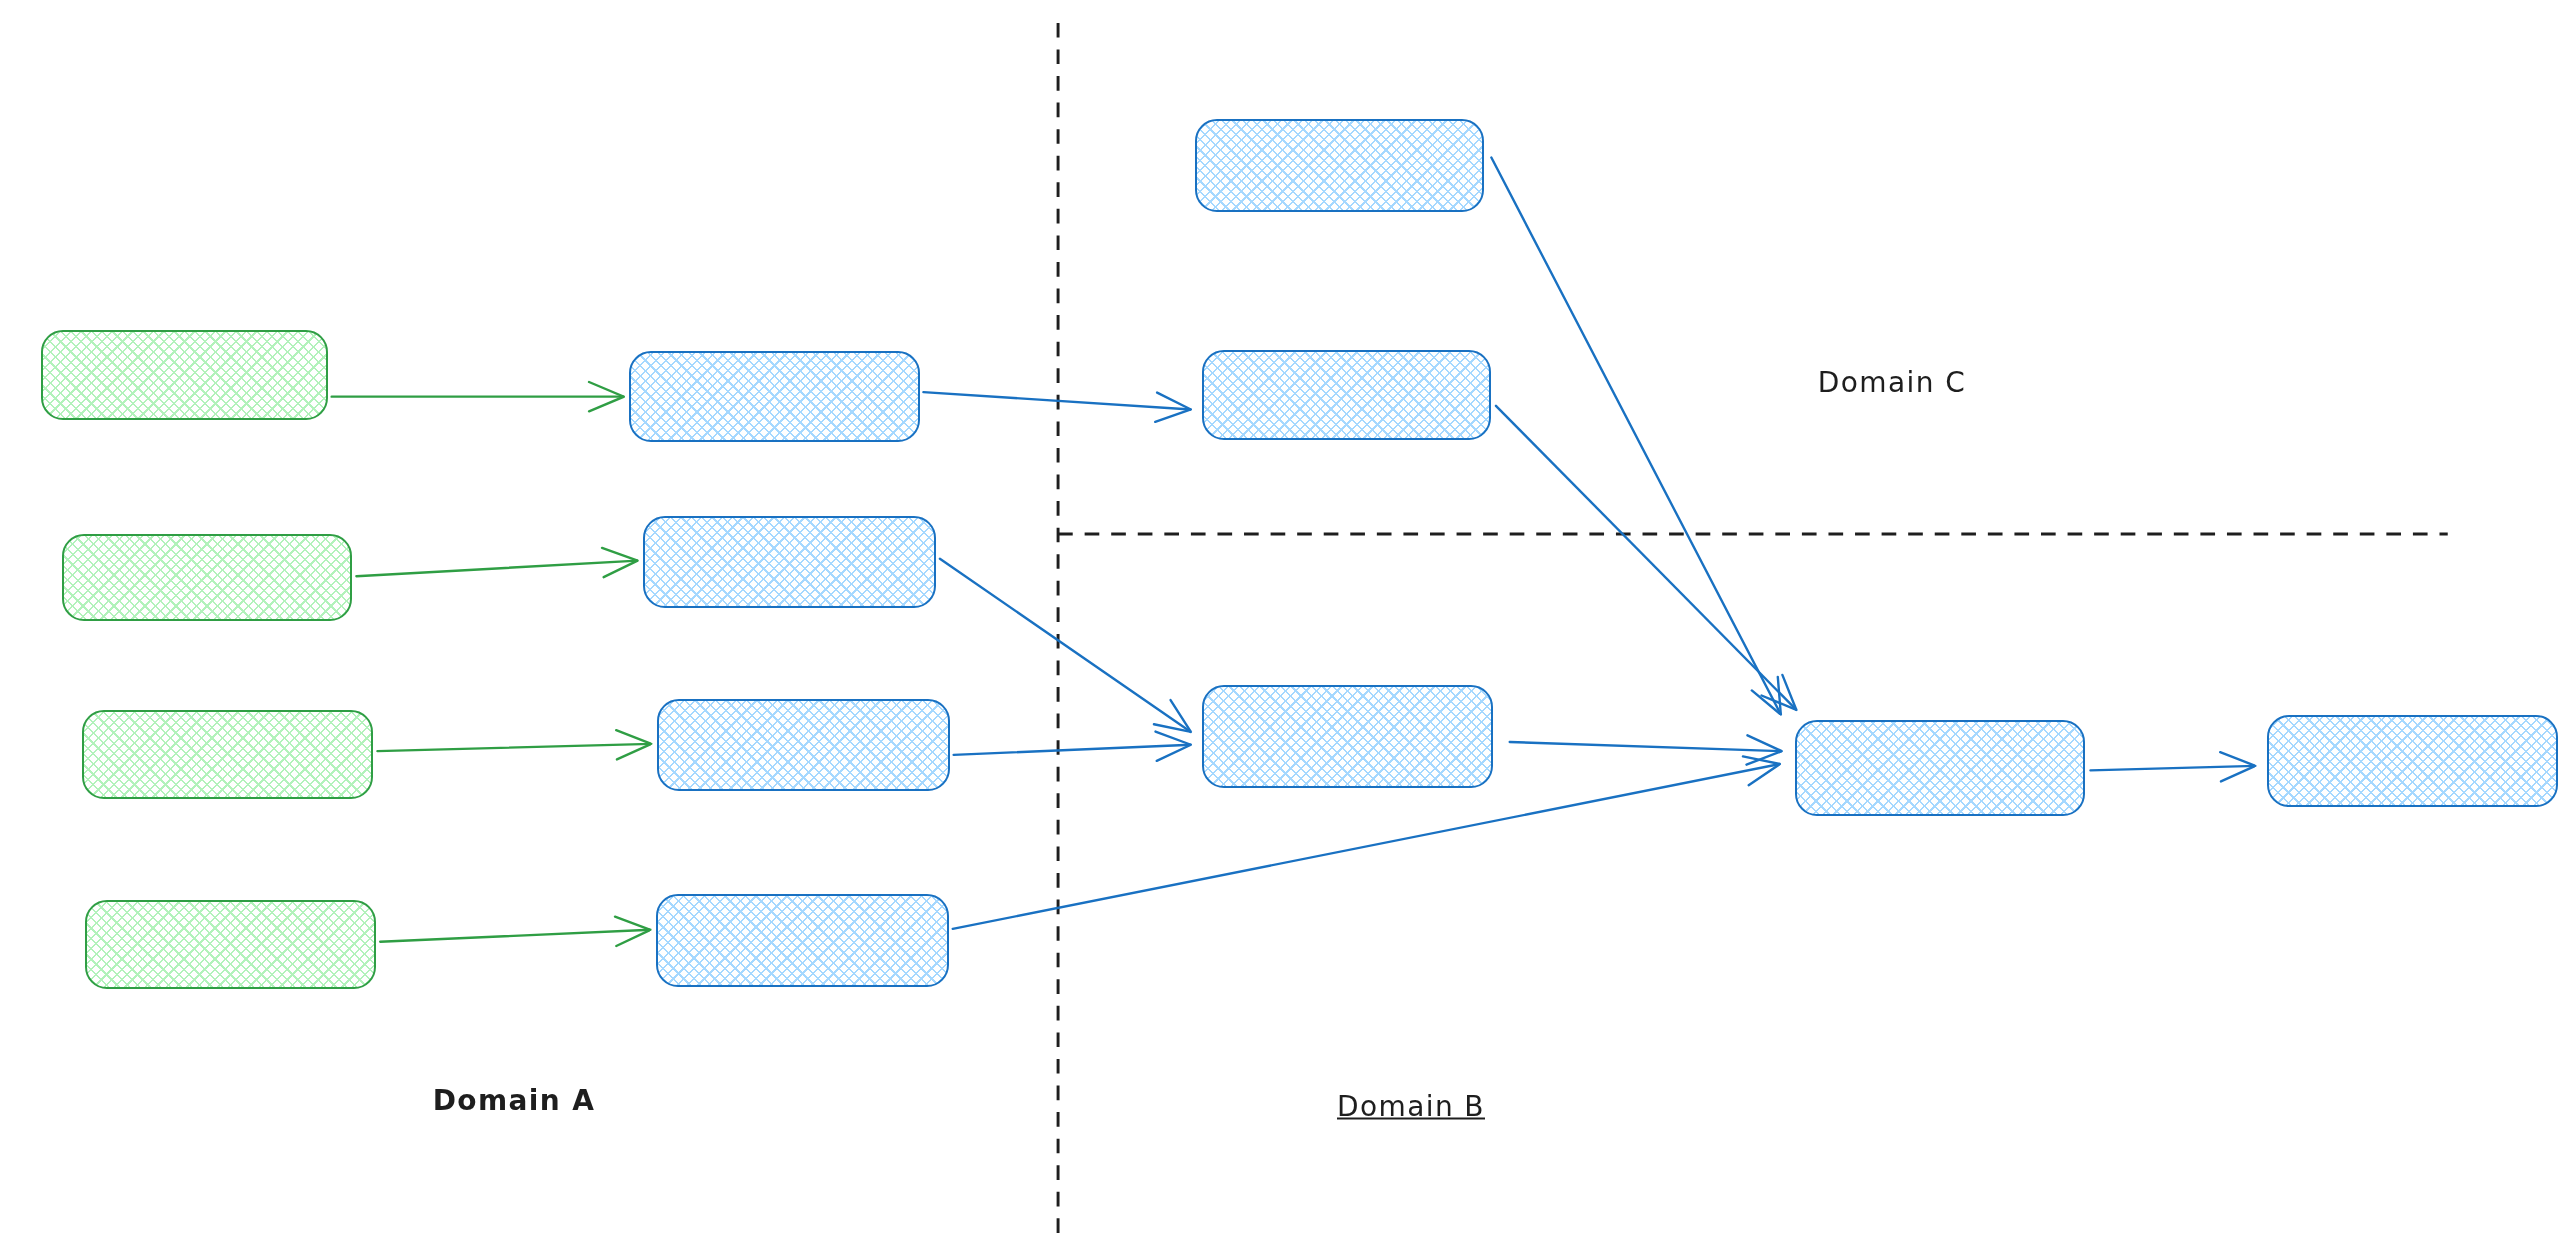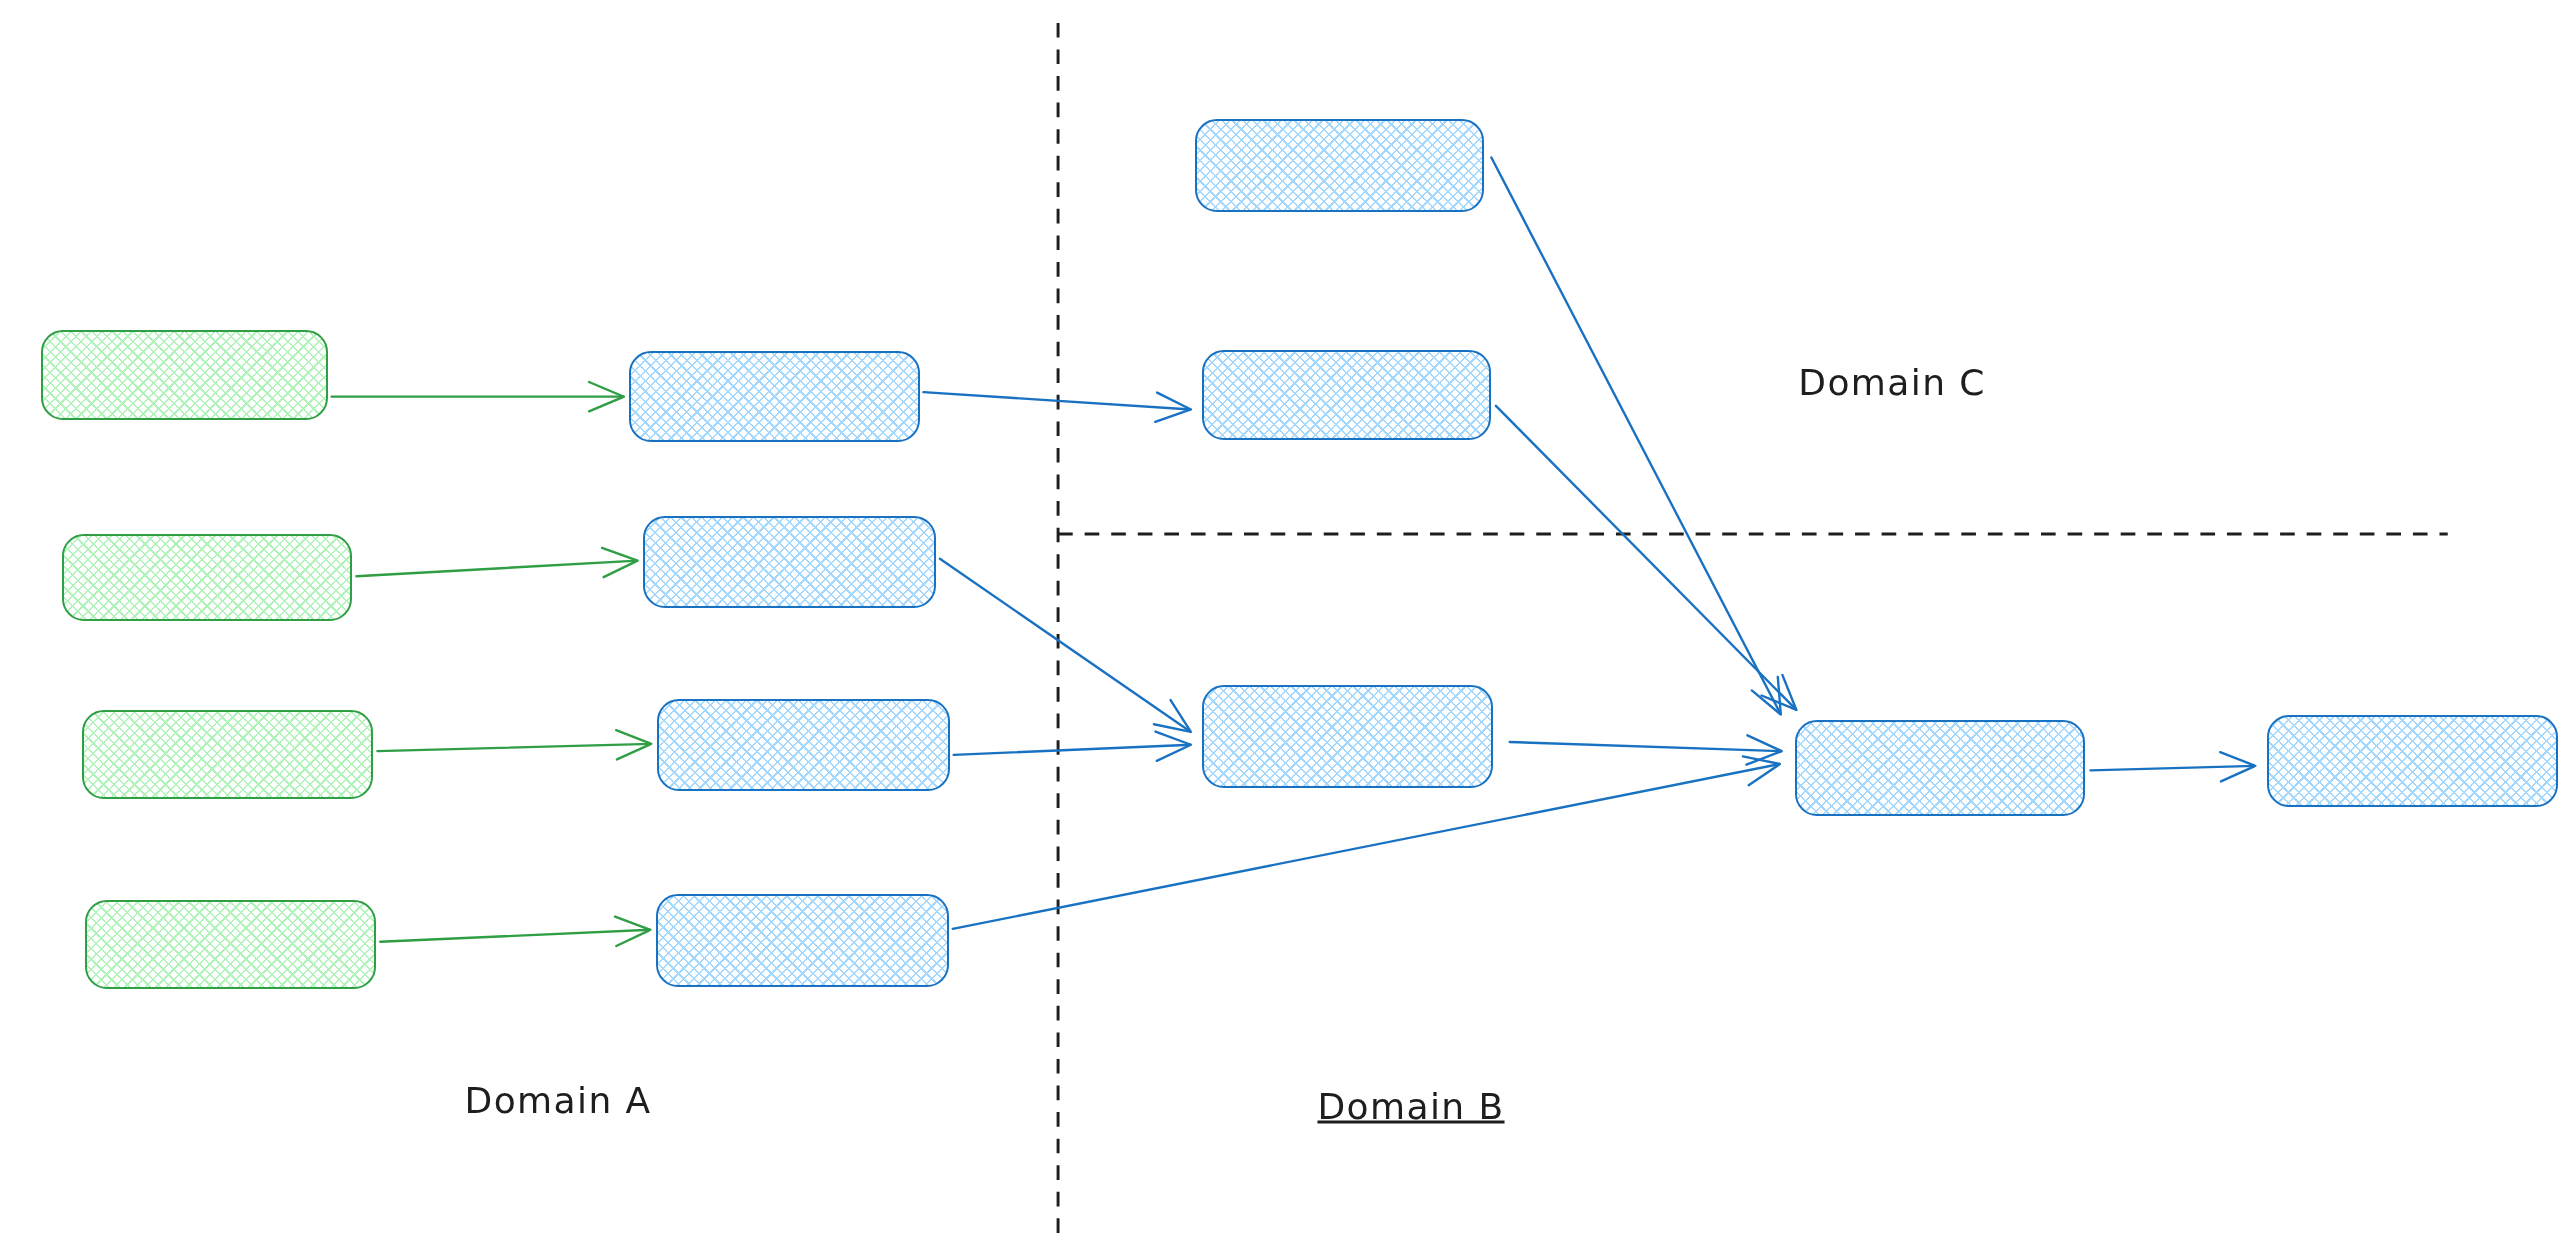--- a/index.html
+++ b/index.html
@@ -52,21 +52,21 @@
   }
   .node.blue {
     border: 2.7px solid var(--blue-stroke, #1971c2);
     background-image:
       repeating-linear-gradient(45deg,  var(--blue-fill, #a5d8ff) 0px, var(--blue-fill, #a5d8ff) 1.6px, transparent 1.6px, transparent 7.3px),
       repeating-linear-gradient(-45deg, var(--blue-fill, #a5d8ff) 0px, var(--blue-fill, #a5d8ff) 1.6px, transparent 1.6px, transparent 7.3px);
   }
   .domain-label {
     position: absolute;
     transform: translate(-50%, -50%);
-    font-size: 36px;
+    font-size: 28px;
     letter-spacing: 1.4px;
     color: var(--label-text, #1e1e1e);
     white-space: nowrap;
   }
 </style>
 </head>
 <body>
 
 <div class="canvas">
 
@@ -108,18 +108,18 @@
   <div class="node blue" style="left:657px; top:699px; width:293px; height:92px;"></div>
   <div class="node blue" style="left:656px; top:894px; width:293px; height:93px;"></div>
 
   <div class="node blue" style="left:1195px; top:119px; width:289px; height:93px;"></div>
   <div class="node blue" style="left:1202px; top:350px; width:289px; height:90px;"></div>
 
   <div class="node blue" style="left:1202px; top:685px; width:291px; height:103px;"></div>
   <div class="node blue" style="left:1795px; top:720px; width:290px; height:96px;"></div>
   <div class="node blue" style="left:2267px; top:715px; width:291px; height:92px;"></div>
 
-  <div class="domain-label" style="left:558px;  top:1100px;">Domain A</div>
+  <div class="domain-label" style="left:514px;  top:1100px;font-weight:bold;">Domain A</div>
   <div class="domain-label" style="left:1411px; top:1106px;text-decoration:underline;">Domain B</div>
   <div class="domain-label" style="left:1892px; top:382px;">Domain C</div>
 
 </div>
 
 
 </body></html>

